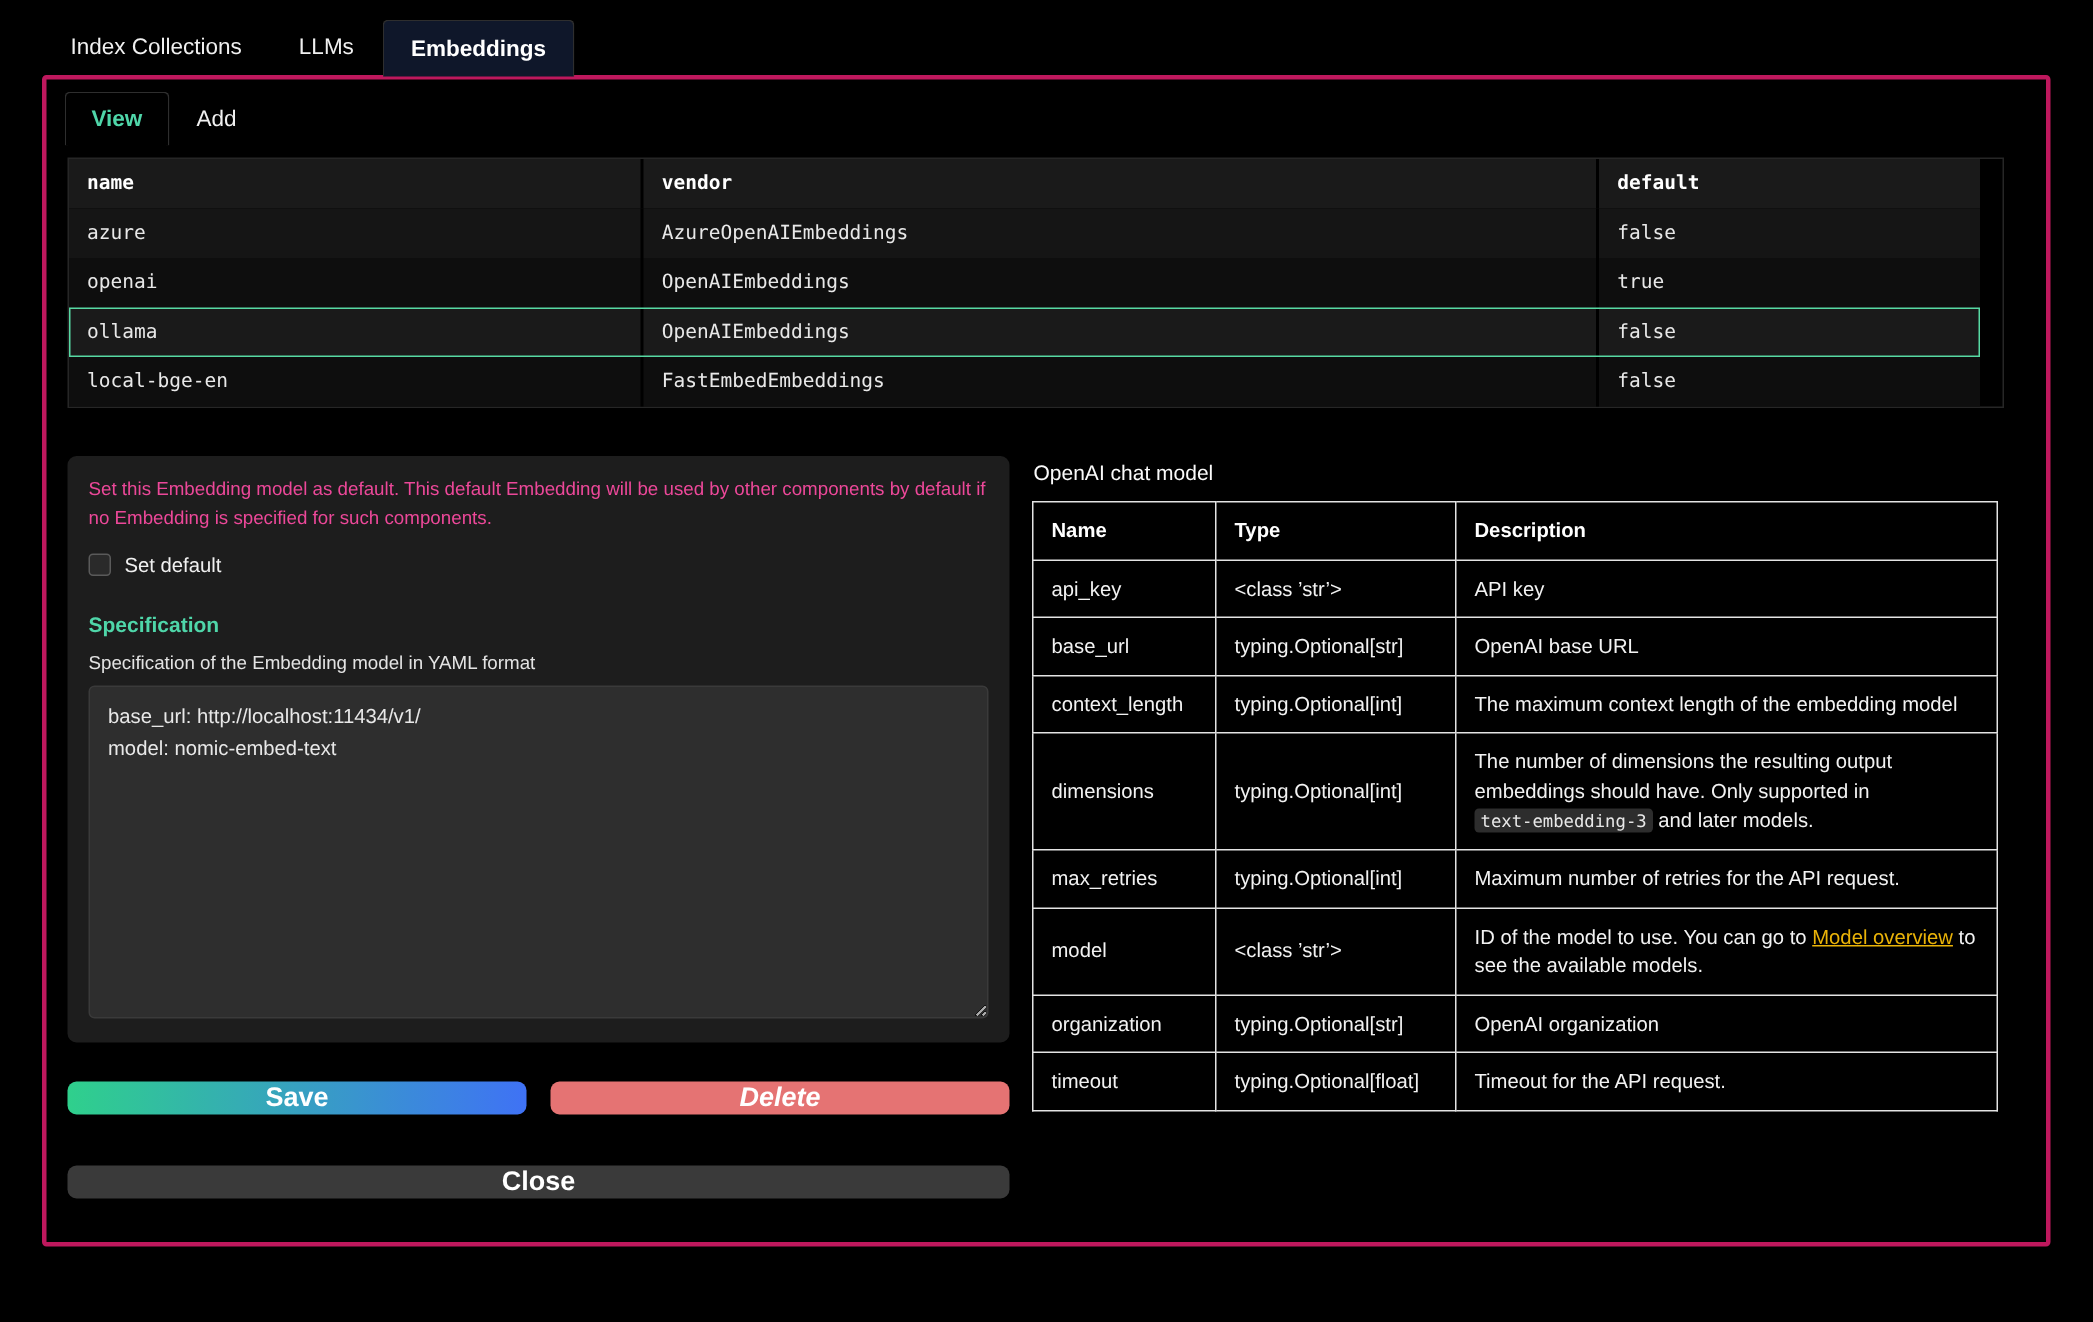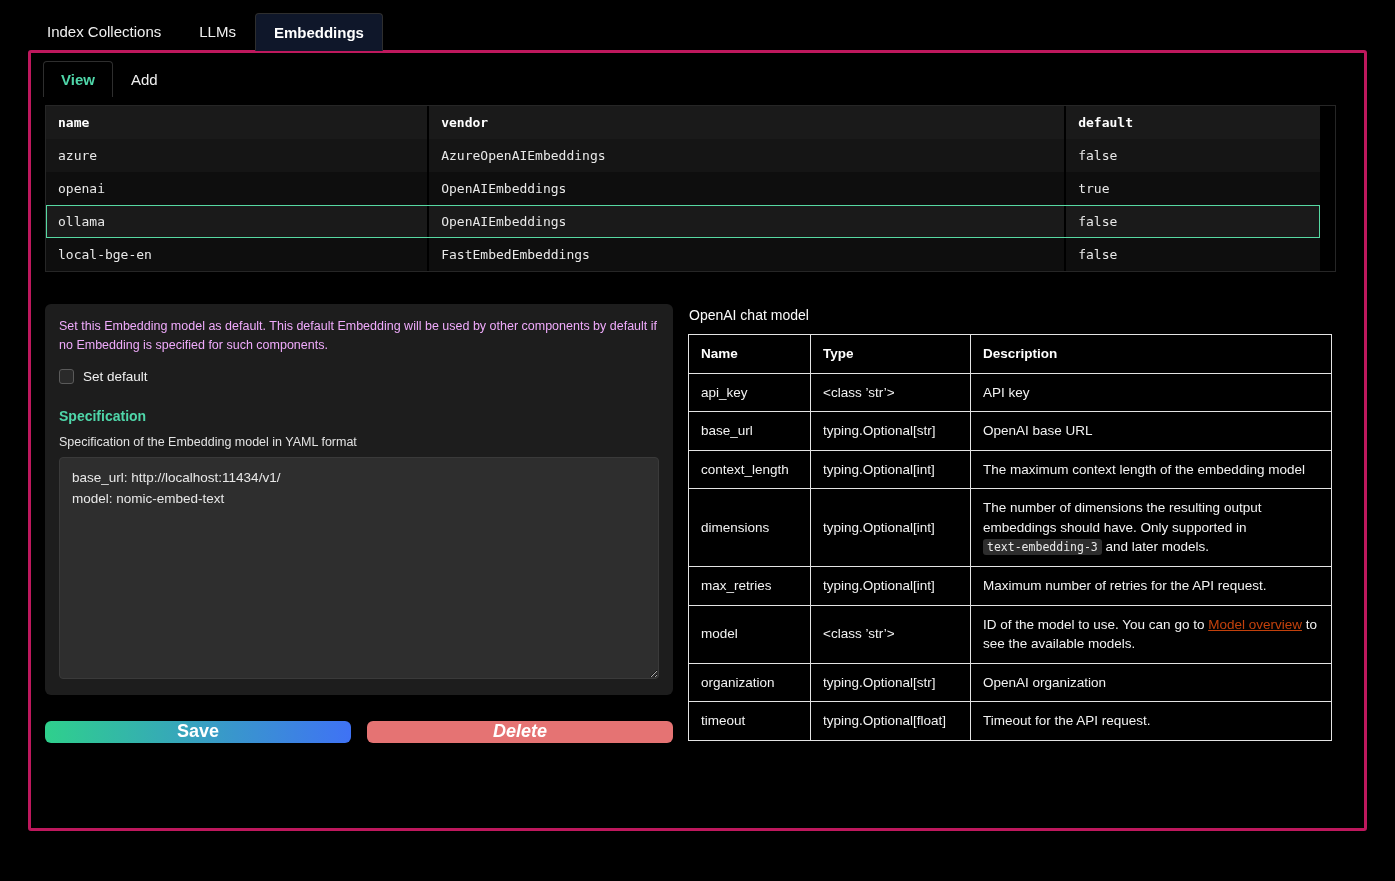--- a/index.html
+++ b/index.html
@@ -57,21 +57,21 @@
   .emb tbody tr:nth-child(even) { background: #0e0e0e; }
   .emb tbody tr { cursor: pointer; }
   .emb tbody tr.selected { background: #1a1a1a; outline: 1px solid #57d9a3; outline-offset: -1px; }
 
   
   .content { display: flex; gap: 15px; align-items: flex-start; padding-left: 2px; }
   .left-col { width: 628px; flex: none; }
   .right-col { width: 644px; flex: none; }
 
   .settings-panel { background: #1d1d1d; border-radius: 6px; padding: 13px 14px 16px 14px; }
-  .default-desc { font-size: 12.5px; color: #f0abfc; line-height: 1.55; max-width: 600px; }
+  .default-desc { font-size: 12.5px; color: #ec4899; line-height: 1.55; max-width: 600px; }
   .checkbox-row { display: flex; align-items: center; gap: 9px; margin-top: 13px;
     font-size: 13.5px; color: #f0f0f0; cursor: pointer; width: fit-content; }
   .checkbox { width: 15px; height: 15px; border: 1px solid #5a5a5a; border-radius: 3px;
     background: #2a2a2a; flex: none; }
   .spec-heading { color: #4fd6a9; font-size: 14px; font-weight: bold; margin-top: 24px; }
   .spec-subtitle { font-size: 12.5px; color: #e3e3e3; margin-top: 11px; }
   textarea.yaml {
     display: block; width: 100%; height: 222px; margin-top: 8px;
     background: #2e2e2e; color: #e8e8e8; border: 1px solid #3a3a3a; border-radius: 4px;
     padding: 10px 12px; font-family: "Liberation Sans", sans-serif; font-size: 13.5px;
@@ -93,21 +93,21 @@
   .doc th, .doc td {
     border: 1px solid #e4e4e4; padding: 9px 12px; text-align: left;
     vertical-align: middle; color: #f2f2f2; line-height: 1.45;
   }
   .doc th { font-weight: bold; color: #fff; }
   .inline-code {
     font-family: "DejaVu Sans Mono", monospace; font-size: 11.5px;
     background: #2d2d2d; border-radius: 3px; padding: 1px 4px; color: #e8e8e8;
     white-space: nowrap;
   }
-  a.doc-link { color: #c2410c; text-decoration: underline; cursor: pointer; }
+  a.doc-link { color: #eab308; text-decoration: underline; cursor: pointer; }
 </style>
 </head>
 <body>
 
 <div class="page">
 
   <div class="main-tabs">
     <div class="main-tab">Index Collections</div>
     <div class="main-tab">LLMs</div>
     <div class="main-tab active">Embeddings</div>
@@ -171,20 +171,21 @@
           <h3 class="spec-heading">Specification</h3>
           <p class="spec-subtitle">Specification of the Embedding model in YAML format</p>
           <textarea class="yaml" spellcheck="false" style="">base_url: http://localhost:11434/v1/
 model: nomic-embed-text</textarea>
         </div>
 
         <div class="btn-row">
           <button class="btn save">Save</button>
           <button class="btn delete">Delete</button>
         </div>
+        <button class="btn close">Close</button>
       </div>
 
       <div class="right-col">
         <div class="doc-title">OpenAI chat model</div>
         <table class="doc">
           <colgroup>
               <col style="width:122px">
               <col style="width:160px">
               <col>
             </colgroup>

